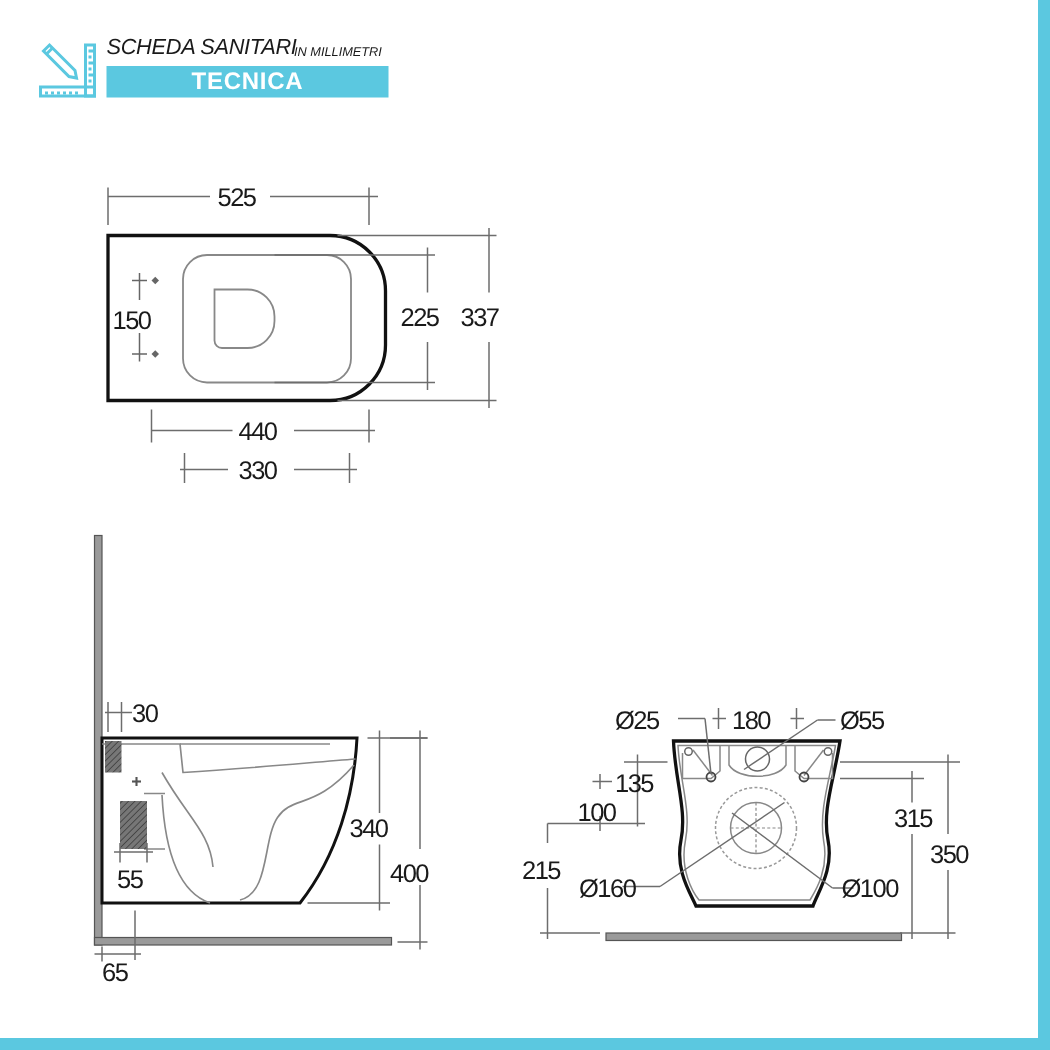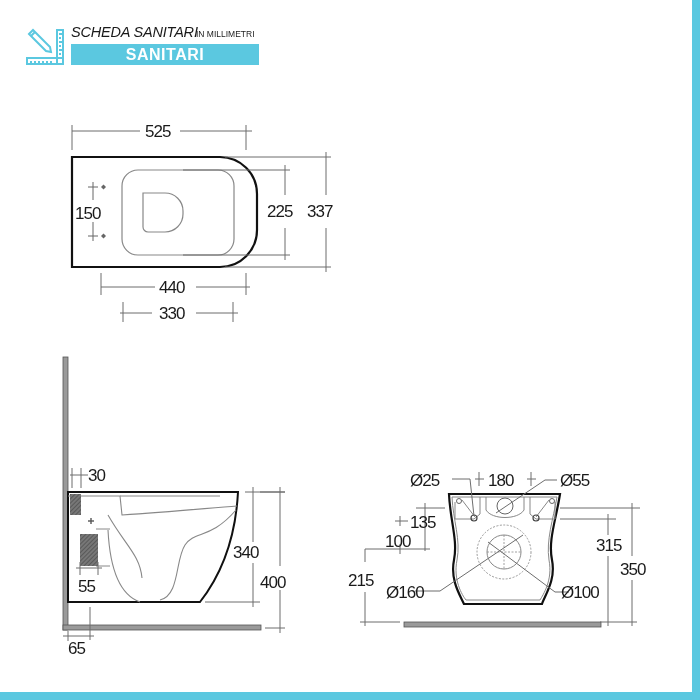--- a/index.html
+++ b/index.html
@@ -13,21 +13,21 @@
     }
     .frame-bottom {
       position: absolute; left: 0; top: 692px; width: 700px; height: 8px; background: #5bc8e0;
     }
     .header-logo { position: absolute; left: 24px; top: 26px; width: 42px; height: 42px; }
     .header-title {
       position: absolute; left: 71px; top: 24px; font-size: 14.5px; font-style: italic;
       color: #1a1a1a; letter-spacing: -0.2px; white-space: nowrap;
     }
     .header-sub {
-      position: absolute; left: 196px; top: 29px; font-size: 8.5px; 
+      position: absolute; left: 196px; top: 29px; font-size: 8.5px; font-style: italic;
       color: #1a1a1a; white-space: nowrap;
     }
     .header-banner {
       position: absolute; left: 71px; top: 44px; width: 188px; height: 21px;
       background: #5bc8e0; color: #ffffff; font-weight: bold; font-size: 16px;
       text-align: center; line-height: 21px; letter-spacing: 0.5px;
     }
     svg.drawing { position: absolute; left: 0; top: 0; }
     .dim-text {
       font-family: "Liberation Sans", sans-serif; font-size: 17px; fill: #1a1a1a;
@@ -47,21 +47,21 @@
       <rect x="3" y="32" width="36" height="6"></rect>
       <path d="M35 8h3M35 12h2M35 16h3M35 20h2M35 24h3M35 28h2"></path>
       <path d="M7 35v2M11 35v2M15 35v2M19 35v2M23 35v2M27 35v2"></path>
       <path d="M5 8 L9 4 L26 21 L27 26 L22 25 Z"></path>
       <path d="M7 10 L11 6"></path>
     </g>
   </svg>
 </div>
 <div class="header-title">SCHEDA SANITARI</div>
 <div class="header-sub">IN MILLIMETRI</div>
-<div class="header-banner">SANITARI</div>
+<div class="header-banner">TECNICA</div>
 
 <svg class="drawing" width="700" height="700" viewBox="0 0 700 700">
   <defs>
     <pattern id="hatch" width="3" height="3" patternUnits="userSpaceOnUse" patternTransform="rotate(45)">
       <rect width="3" height="3" fill="#777"></rect>
       <line x1="0" y1="0" x2="0" y2="3" stroke="#444" stroke-width="1.2"></line>
     </pattern>
   </defs>
 
   <g>

